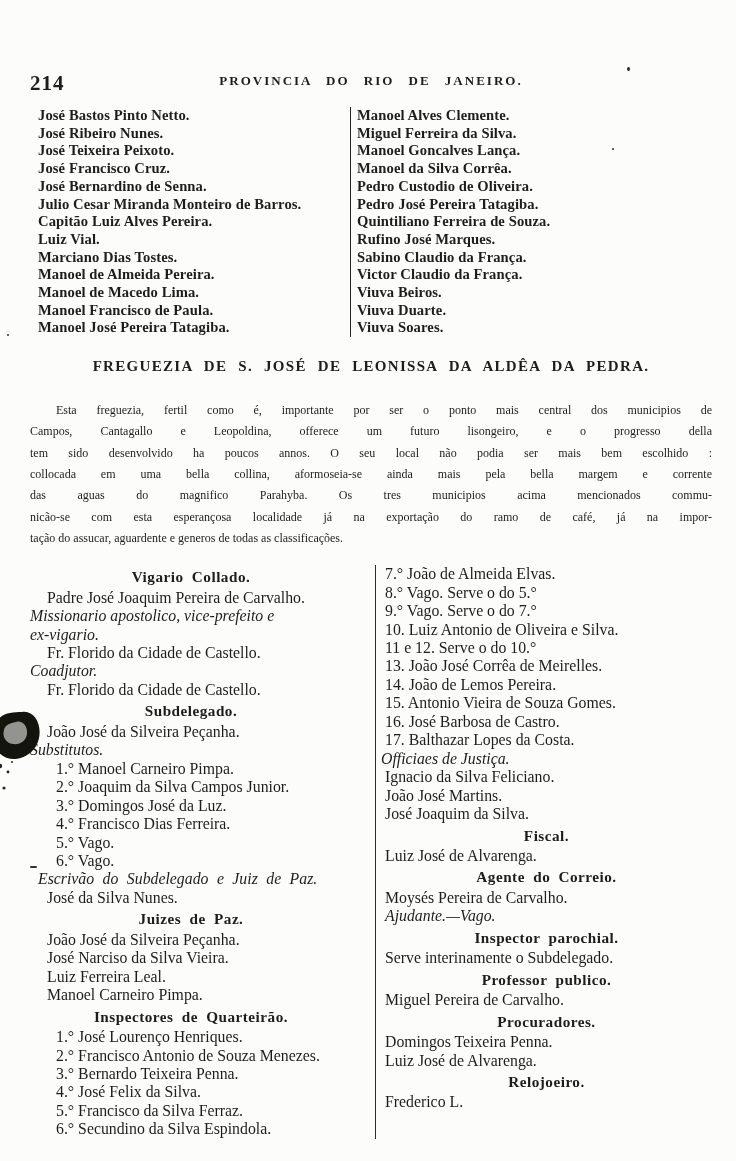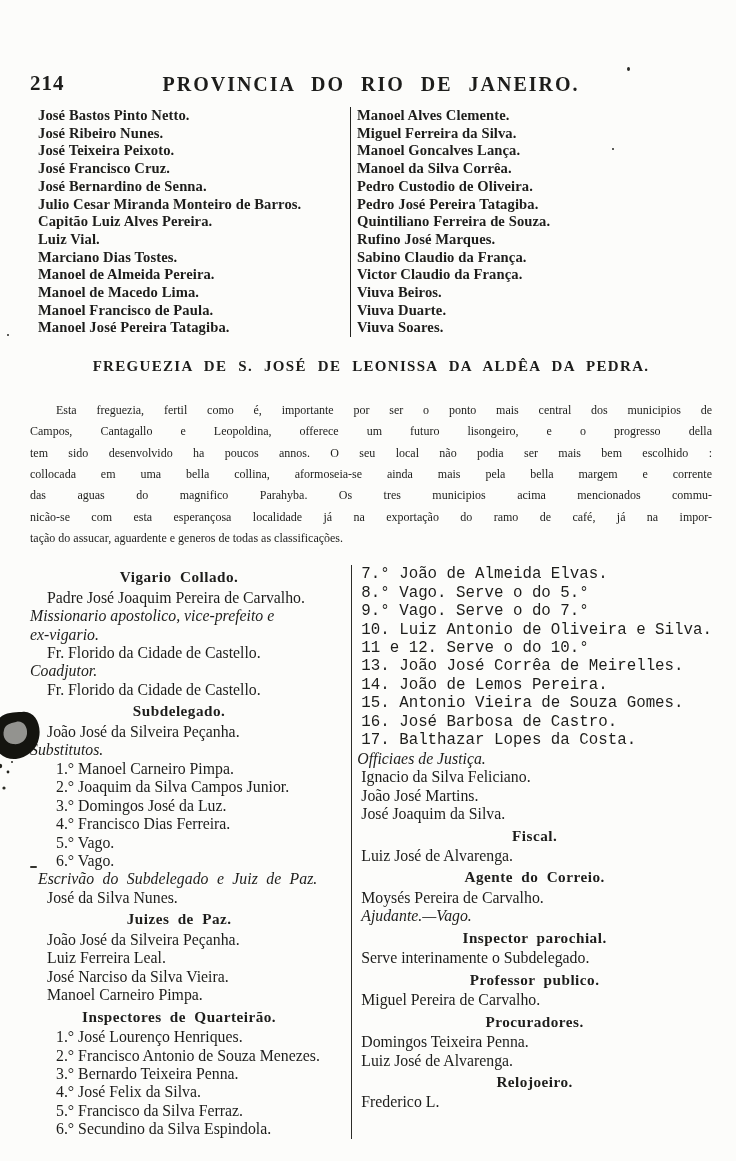--- a/index.html
+++ b/index.html
@@ -19,21 +19,21 @@
   }
 
   
   .header { position: relative; height: 24px; }
   .page-number {
     position: absolute; left: 0; top: -2px;
     font-size: 21px; font-weight: 700; letter-spacing: 1px;
   }
   .running-title {
     text-align: center;
-    font-size: 20px; font-weight: 700;
+    font-size: 13px; font-weight: 700;
     letter-spacing: 2px; word-spacing: 9px;
     white-space: nowrap;
   }
 
   
   .top-cols { display: flex; margin-top: 10px; }
   .top-left  { width: 320px; padding-left: 8px; box-sizing: border-box; }
   .top-right { flex: 1; border-left: 1.5px solid #23231f; padding-left: 6px; }
   .top-line {
     font-size: 14.6px; font-weight: 700;
@@ -70,21 +70,21 @@
     font-weight: 700; text-align: center;
     letter-spacing: 0.5px; word-spacing: 4px;
     margin: 3px 0 2px; font-size: 15.2px !important;
   }
   .it-italic-center { font-style: italic; }
   .it-italic-left   { font-style: italic; }
   .dir-left .it-name { padding-left: 17px; }
   .dir-left .it-num  { padding-left: 26px; }
   .dir-left .it-italic-left { padding-left: 8px; word-spacing: 4.5px; }
   .dir-right .it-name { padding-left: 4px; }
-  .dir-right .it-num  { padding-left: 4px; font-family: Liberation Mono, monospace; }
+  .dir-right .it-num  { padding-left: 4px; }
   .dir-right .it-italic-left { padding-left: 4px; }
 
   
   .ink-blot { position: absolute; left: -8px; top: 676px; width: 52px; height: 100px; }
   .speck { position: absolute; background: #2a2a26; border-radius: 50%; }
   .speck-a { left: 627px; top: 39px;  width: 3px; height: 4px; }
   .speck-b { left: 7px;   top: 306px; width: 2px; height: 2px; }
   .speck-c { left: 612px; top: 120px; width: 2px; height: 2px; }
   .margin-dash { position: absolute; left: 30px; top: 838px; width: 7px; height: 2px; background: #33332e; border-radius: 1px; }
 </style>
@@ -158,22 +158,22 @@
         <div class="it-num">1.° Manoel Carneiro Pimpa.</div>
         <div class="it-num">2.° Joaquim da Silva Campos Junior.</div>
         <div class="it-num">3.° Domingos José da Luz.</div>
         <div class="it-num">4.° Francisco Dias Ferreira.</div>
         <div class="it-num">5.° Vago.</div>
         <div class="it-num">6.° Vago.</div>
         <div class="it-italic-left">Escrivão do Subdelegado e Juiz de Paz.</div>
         <div class="it-name">José da Silva Nunes.</div>
         <div class="it-heading">Juizes de Paz.</div>
         <div class="it-name">João José da Silveira Peçanha.</div>
+        <div class="it-name">José Narciso da Silva Vieira.</div>
         <div class="it-name">Luiz Ferreira Leal.</div>
-        <div class="it-name">José Narciso da Silva Vieira.</div>
         <div class="it-name">Manoel Carneiro Pimpa.</div>
         <div class="it-heading">Inspectores de Quarteirão.</div>
         <div class="it-num">1.° José Lourenço Henriques.</div>
         <div class="it-num">2.° Francisco Antonio de Souza Menezes.</div>
         <div class="it-num">3.° Bernardo Teixeira Penna.</div>
         <div class="it-num">4.° José Felix da Silva.</div>
         <div class="it-num">5.° Francisco da Silva Ferraz.</div>
         <div class="it-num">6.° Secundino da Silva Espindola.</div>
       </div>
     <div class="dir-right">

